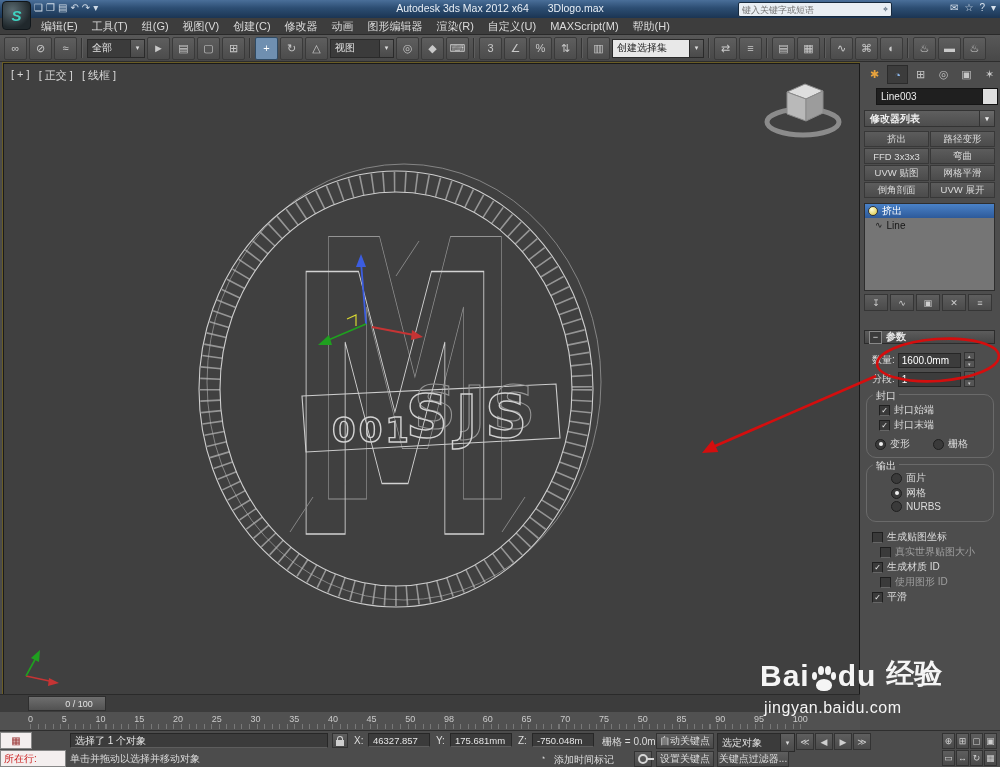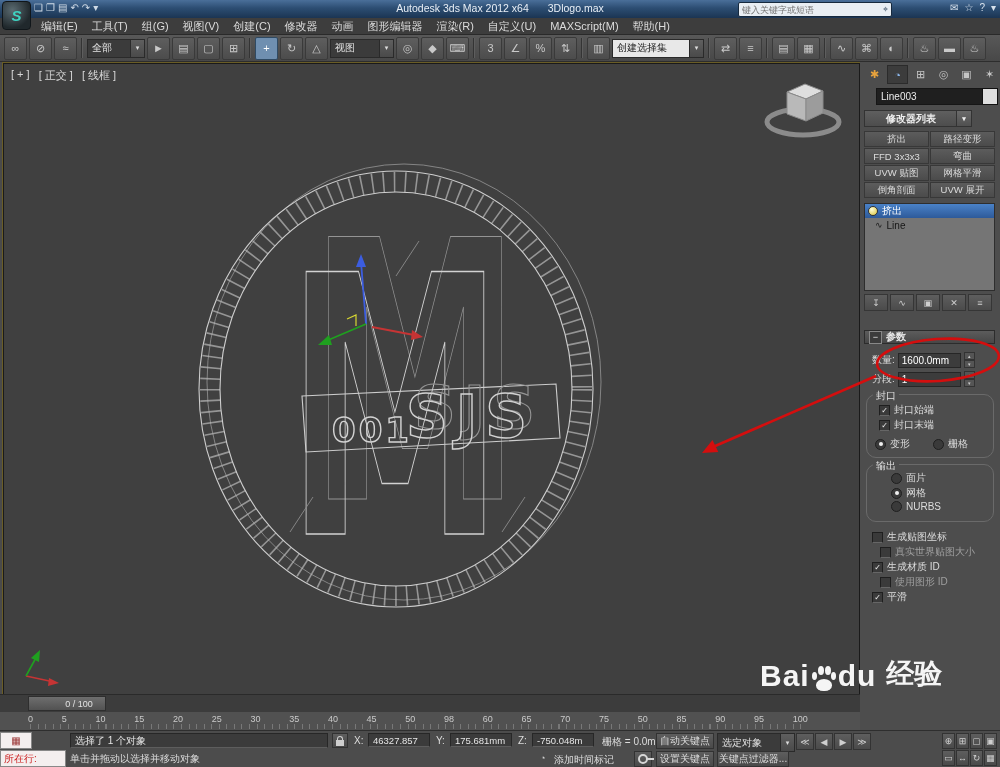--- a/index.html
+++ b/index.html
@@ -31,21 +31,21 @@
   #viewport{left:3px;top:63px;width:855px;height:631px;background:#404040;border:1px solid #1a1a1a;outline:1px solid #6a5d26;}
   .vp-labels{left:7px;top:4px;display:flex;gap:9px;font-size:11px;color:#d8d8d8;}
   #viewcube{right:14px;top:12px;}
   
   #cmdpanel{left:860px;top:62px;width:140px;height:705px;background:#4d4d4d;font-size:10px;color:#ddd;}
   .ptabs{left:4px;top:3px;display:flex;gap:2px;}
   .ptab{width:19px;height:17px;display:flex;align-items:center;justify-content:center;font-size:11px;color:#c5c5c5;border:1px solid transparent;}
   .ptab.active{background:#3c3c3c;border:1px solid #2b2b2b;}
   #objname{left:16px;top:26px;width:110px;height:15px;background:#1f1f1f;border:1px solid #161616;color:#ececec;font-size:10px;display:flex;align-items:center;padding:0 4px;}
   #colorswatch{left:122px;top:26px;width:14px;height:15px;background:#dedede;border:1px solid #111;}
-  .drop{left:4px;top:48px;width:108px;height:17px;background:linear-gradient(#5f5f5f,#4d4d4d);border:1px solid #333;display:flex;align-items:center;padding-left:21px;font-weight:bold;color:#eee;box-sizing:border-box;}
+  .drop{left:4px;top:48px;width:131px;height:17px;background:linear-gradient(#5f5f5f,#4d4d4d);border:1px solid #333;display:flex;align-items:center;padding-left:5px;font-weight:bold;color:#eee;box-sizing:border-box;}
   .drop .arrow{margin-left:auto;width:14px;height:100%;background:linear-gradient(#6a6a6a,#505050);border-left:1px solid #333;display:flex;align-items:center;justify-content:center;font-size:7px;}
   .pgrid{left:4px;top:69px;width:132px;display:grid;grid-template-columns:65px 65px;grid-auto-rows:16px;gap:1px;}
   .pbtn{background:linear-gradient(#5c5c5c,#4b4b4b);border:1px solid #383838;color:#dcdcdc;font-size:9.5px;display:flex;align-items:center;justify-content:center;white-space:nowrap;}
   #stack{left:4px;top:141px;width:131px;height:88px;background:#757575;border:1px solid #2e2e2e;box-sizing:border-box;}
   .stack-row{height:14px;display:flex;align-items:center;gap:4px;padding:0 3px;color:#161616;font-size:10px;}
   .stack-row.sel{background:linear-gradient(#4a82c8,#2d5a9a);color:#fff;}
   .bulb{width:8px;height:8px;border-radius:50%;background:radial-gradient(circle at 35% 30%,#ffffd8,#d8c23a);border:1px solid #333;}
   .spline-ico{color:#1a1a1a;font-size:9px;}
   .stack-tools{left:4px;top:232px;display:flex;gap:2px;}
   .sbtn{width:22px;height:15px;display:flex;align-items:center;justify-content:center;background:linear-gradient(#5e5e5e,#4b4b4b);border:1px solid #363636;color:#cfcfcf;font-size:9px;}
@@ -488,15 +488,16 @@
       <span class="paw">
           <i class="pad"></i>
           <i class="t1"></i>
           <i class="t2"></i>
           <i class="t3"></i>
           <i class="t4"></i>
         </span>
       <span class="wm-big">du</span>
       <span class="wm-cn">经验</span>
     </div>
+    <div class="wm-url">jingyan.baidu.com</div>
   </div>
 
 </div>
 
 </body></html>

